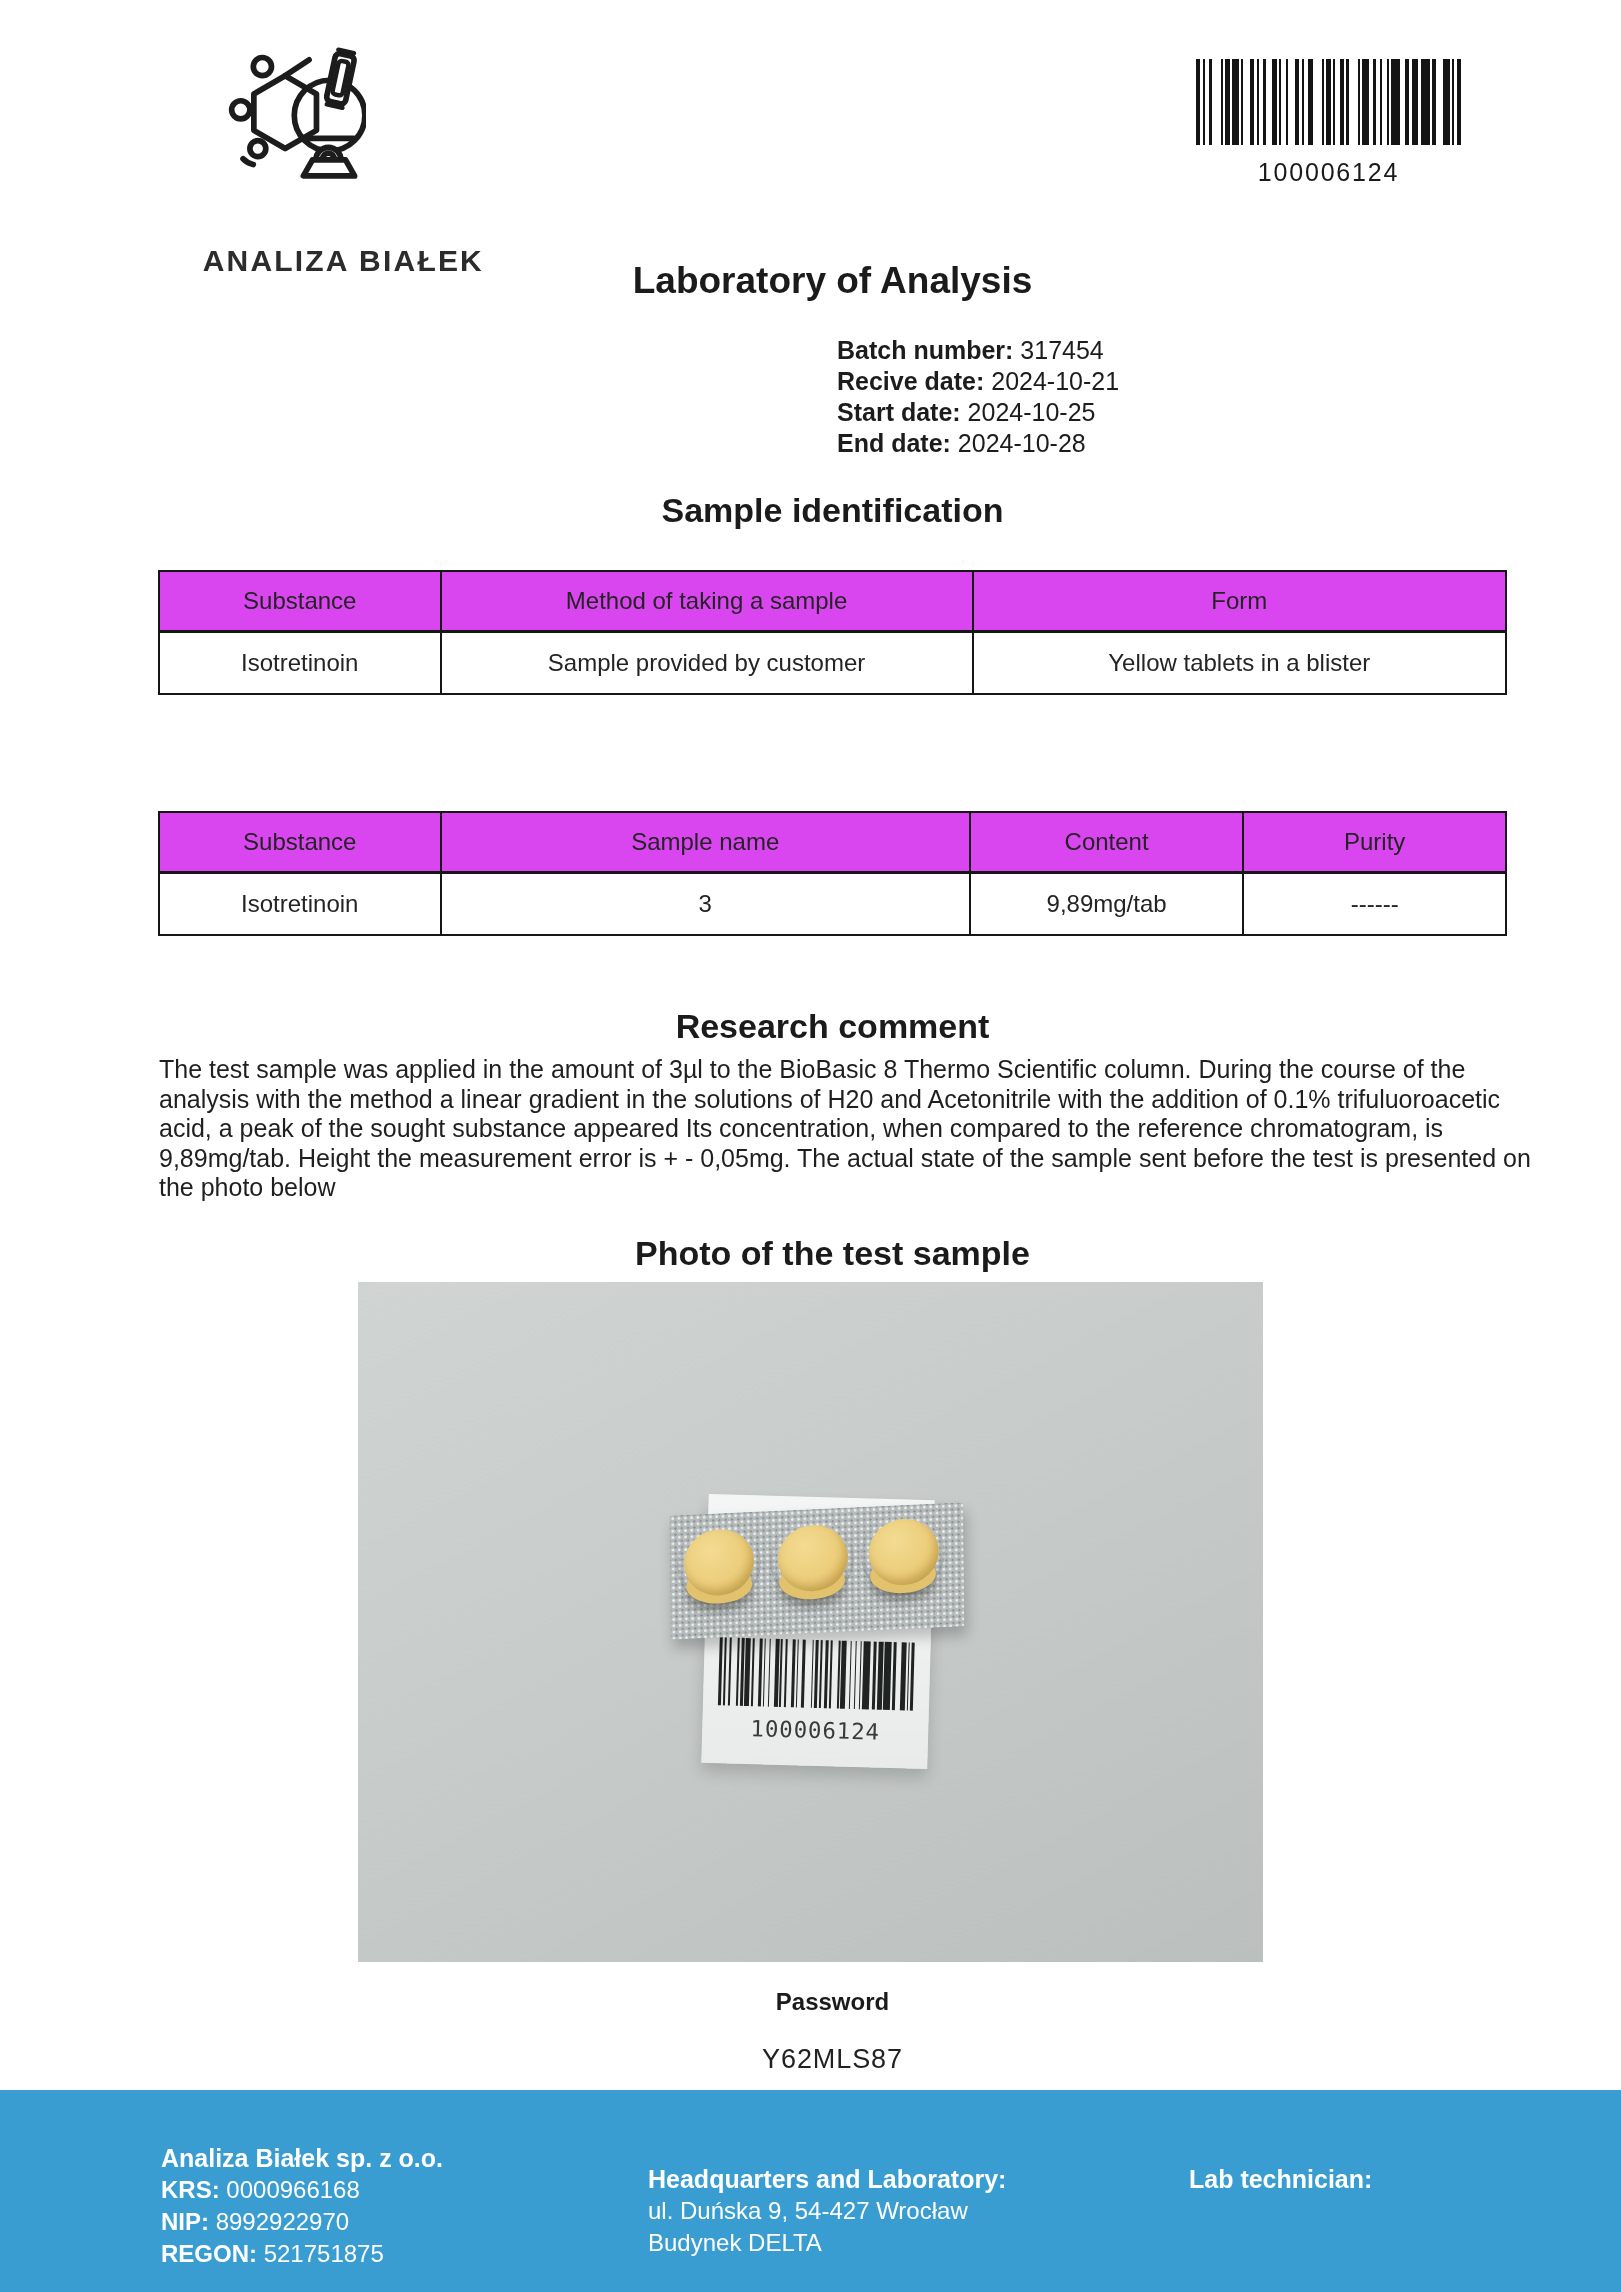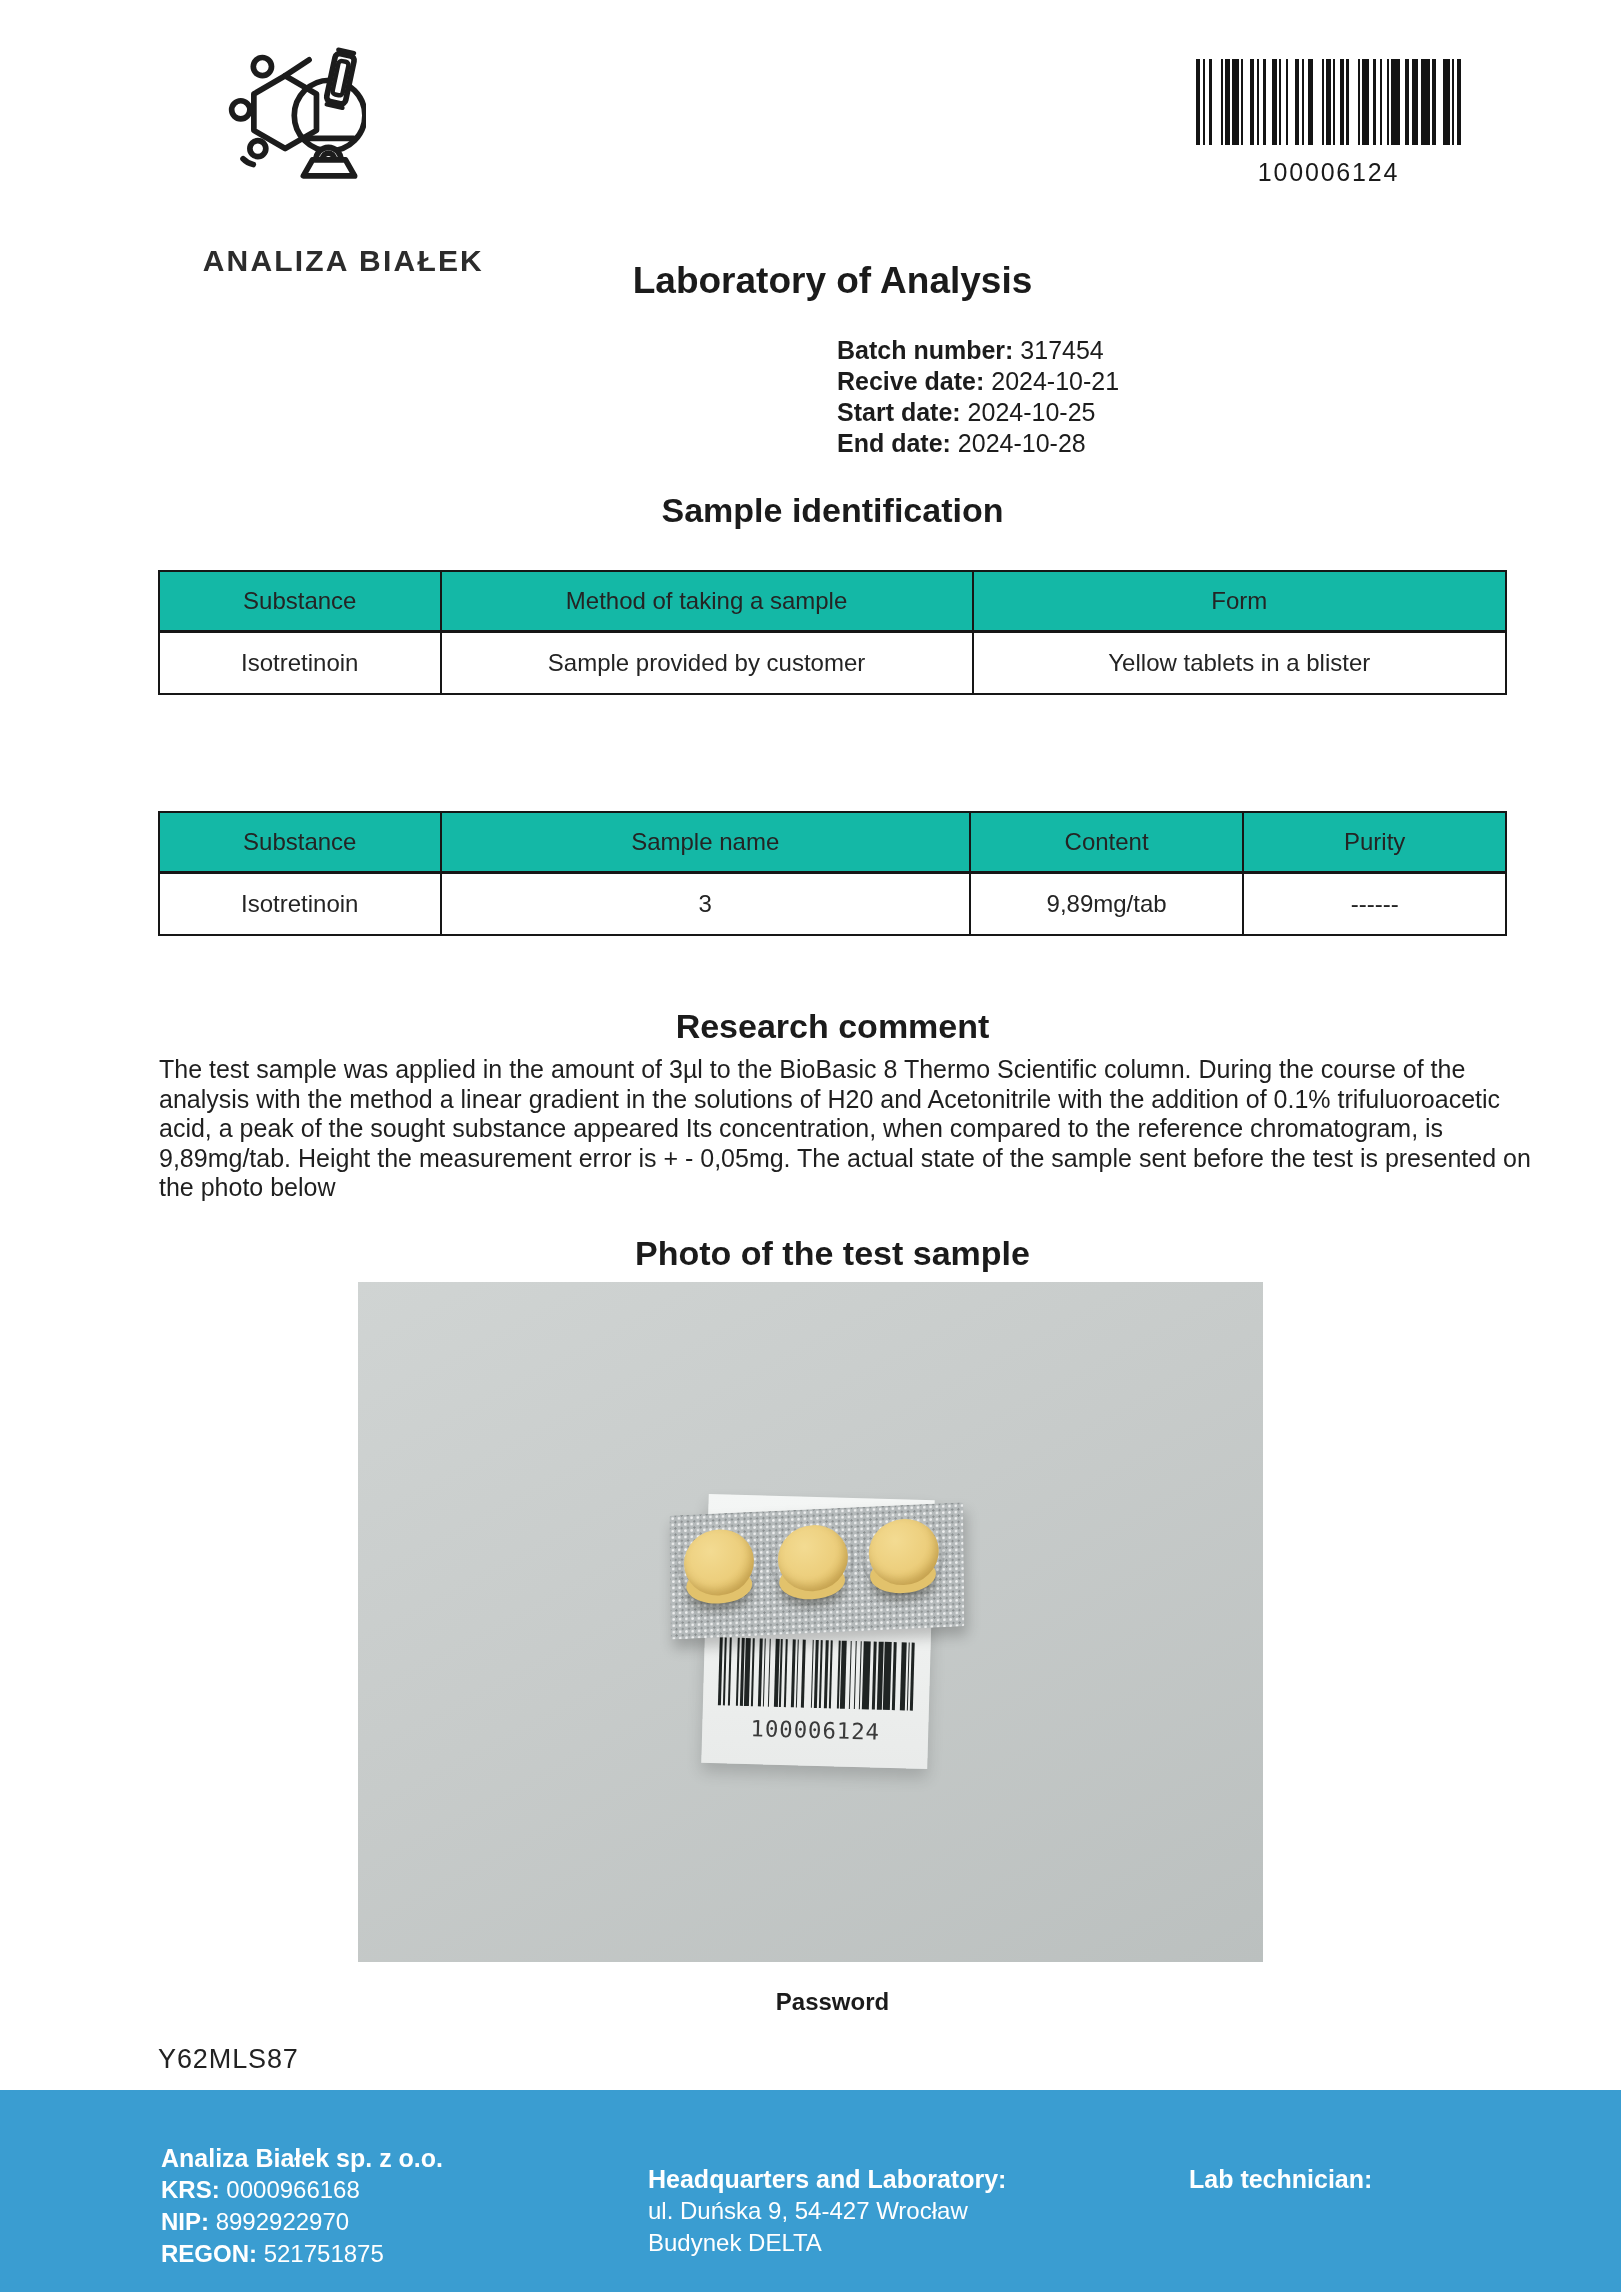--- a/index.html
+++ b/index.html
@@ -27,21 +27,21 @@
   
   .kv-col{position:absolute;top:335px;font-size:25px;line-height:31px;color:#1c1c1c;}
   #kv-left{left:161px;} #kv-right{left:837px;}
   .kv-line b{font-weight:700;}
 
   
   .doc-table{position:absolute;left:158px;width:1349px;border-collapse:collapse;table-layout:fixed;}
   #sample-table{top:570px;} #results-table{top:811px;}
   .doc-table th,.doc-table td{border:2.7px solid #161616;text-align:center;vertical-align:middle;
       font-size:24px;font-weight:400;color:#242424;padding:0;}
-  .doc-table th{background:#14b8a6;height:58px;border-bottom-width:3.6px;margin-left:40px;}
+  .doc-table th{background:#d946ef;height:58px;border-bottom-width:3.6px;margin-left:40px;}
   .doc-table td{background:#ffffff;height:60px;}
 
   
   .comment-p{position:absolute;left:159px;top:1055px;width:1377px;font-size:25px;
              line-height:29.6px;color:#1f1f1f;text-align:left;}
 
   
   .photo{position:absolute;left:358px;top:1282px;width:905px;height:680px;
          background:linear-gradient(152deg,#d0d4d3 0%,#c7cbca 45%,#bbc0bf 100%);}
   .paper{position:absolute;left:347px;top:215px;width:226px;height:269px;
@@ -63,21 +63,21 @@
   .bubble{position:absolute;left:-3.6px;top:-3.6px;width:84px;height:84px;border-radius:50%;
           background:radial-gradient(circle at 50% 45%,rgba(255,255,255,0.25),rgba(255,255,255,0.04) 58%,
                      rgba(110,115,116,0.35) 70%,rgba(255,255,255,0.5) 80%,rgba(160,165,166,0.15) 92%);}
   .rim{position:absolute;left:5.4px;top:41px;width:66px;height:36px;border-radius:50%;
        background:#e2c26c;box-shadow:0 8px 9px rgba(35,35,25,0.35);}
   .face{position:absolute;left:3.6px;top:3.6px;width:70px;height:66px;border-radius:50%;
         background:radial-gradient(circle at 38% 32%,#f3db92,#ecce7c 52%,#deba5e 86%,#d3ad50);
         box-shadow:inset -2.7px -5.4px 8px rgba(128,94,26,0.30);}
 
   
-  .pw-value{position:absolute;left:158px;top:2044px;width:1349px;text-align:left;
+  .pw-value{position:absolute;left:158px;top:2044px;width:1349px;text-align:center;
             font-size:27px;color:#222222;letter-spacing:0.9px;}
 
   
   .footer{position:absolute;left:0;top:2090px;width:1622px;height:202px;background:#3a9dd1;color:#ffffff;}
   .f-col{position:absolute;font-size:24px;line-height:32px;}
   #f-company{left:161px;top:52px;} #f-hq{left:648px;top:73px;} #f-tech{left:1189px;top:73px;}
   .f-title{font-weight:700;font-size:25px;}
   .f-col b{font-weight:700;}
 </style>
 </head>

